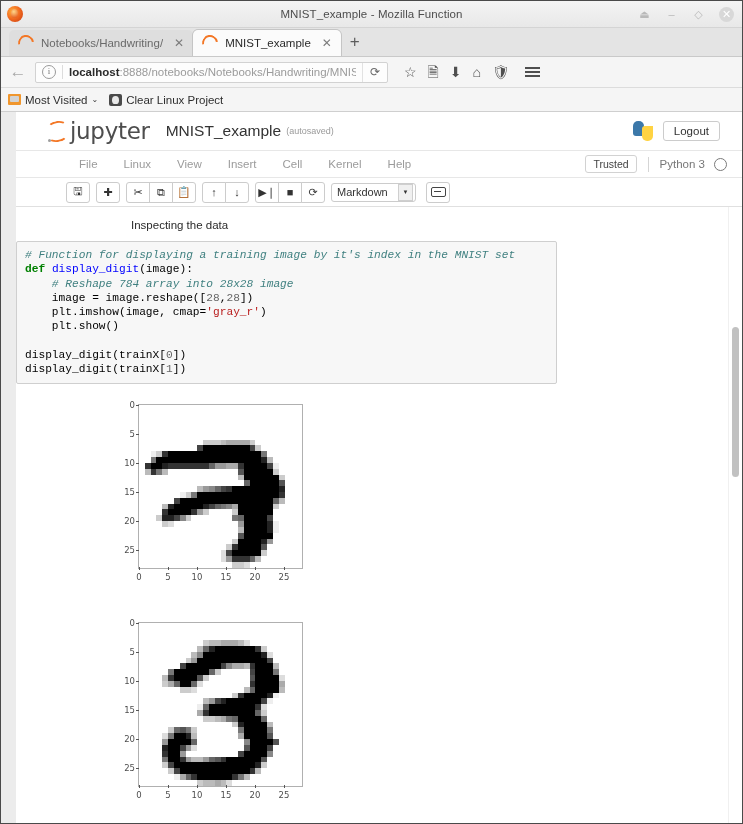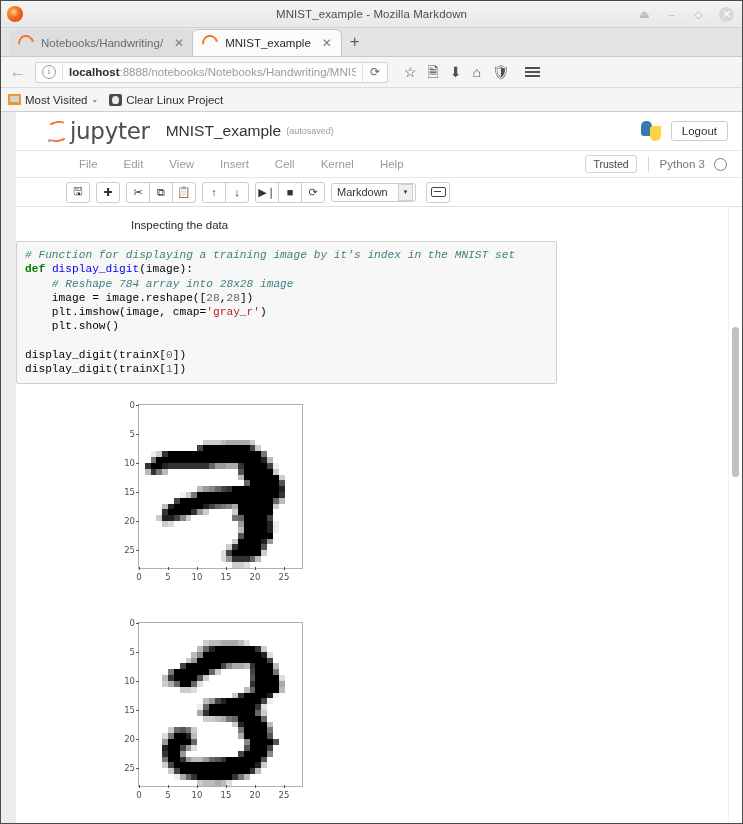--- a/index.html
+++ b/index.html
@@ -187,21 +187,21 @@
   .page-gutter-left { width: 15px; background: #ececec; flex:0 0 auto; }
   .page-body {
     flex: 1 1 auto; position: relative; background: #ffffff;
     display: flex; flex-direction: column; overflow: hidden;
   }
 
   
   .jp-header {
     height: 38px; min-height: 38px;
     background: #fff; border-bottom: 1px solid #e7e7e7;
-    display: flex; align-items: center; padding: 0 14px 0 30px;
+    display: flex; align-items: center; padding: 0 22px 0 30px;
   }
   .jp-logo { display: flex; align-items: center; gap: 0px; }
   .jp-logo-mark {
     width: 22px; height: 22px; position: relative; margin-right: 2px;
   }
   .jp-logo-mark i {
     position: absolute; left: 2px; display: block;
     border: 2.4px solid #f37726; border-radius: 50%;
     border-left-color: transparent; border-right-color: transparent;
   }
@@ -372,21 +372,21 @@
     background: #c1c1c1; border-radius: 4px;
   }
 </style>
 </head>
 <body>
 
 <div class="window">
 
   <div class="titlebar">
     <div class="ff-logo"></div>
-    <div class="title-text">MNIST_example - Mozilla Markdown</div>
+    <div class="title-text">MNIST_example - Mozilla Function</div>
     <div class="win-buttons">
       <span class="win-btn">⏏</span>
       <span class="win-btn">–</span>
       <span class="win-btn">◇</span>
       <span class="win-btn close">✕</span>
     </div>
   </div>
 
   <div class="tabstrip">
     <div class="tab inactive">
@@ -456,21 +456,21 @@
           <span class="py-logo">
               <b></b>
               <i></i>
             </span>
           <span class="btn-logout">Logout</span>
         </div>
       </div>
 
       <div class="jp-menubar">
         <span class="jp-menu-item">File</span>
-        <span class="jp-menu-item">Edit</span>
+        <span class="jp-menu-item">Linux</span>
         <span class="jp-menu-item">View</span>
         <span class="jp-menu-item">Insert</span>
         <span class="jp-menu-item">Cell</span>
         <span class="jp-menu-item">Kernel</span>
         <span class="jp-menu-item">Help</span>
         <div class="jp-menu-right">
           <span class="jp-trusted">Trusted</span>
           <span class="jp-kernel-sep"></span>
           <span class="jp-kernel-name">Python 3</span>
           <span class="jp-kernel-idle"></span>

